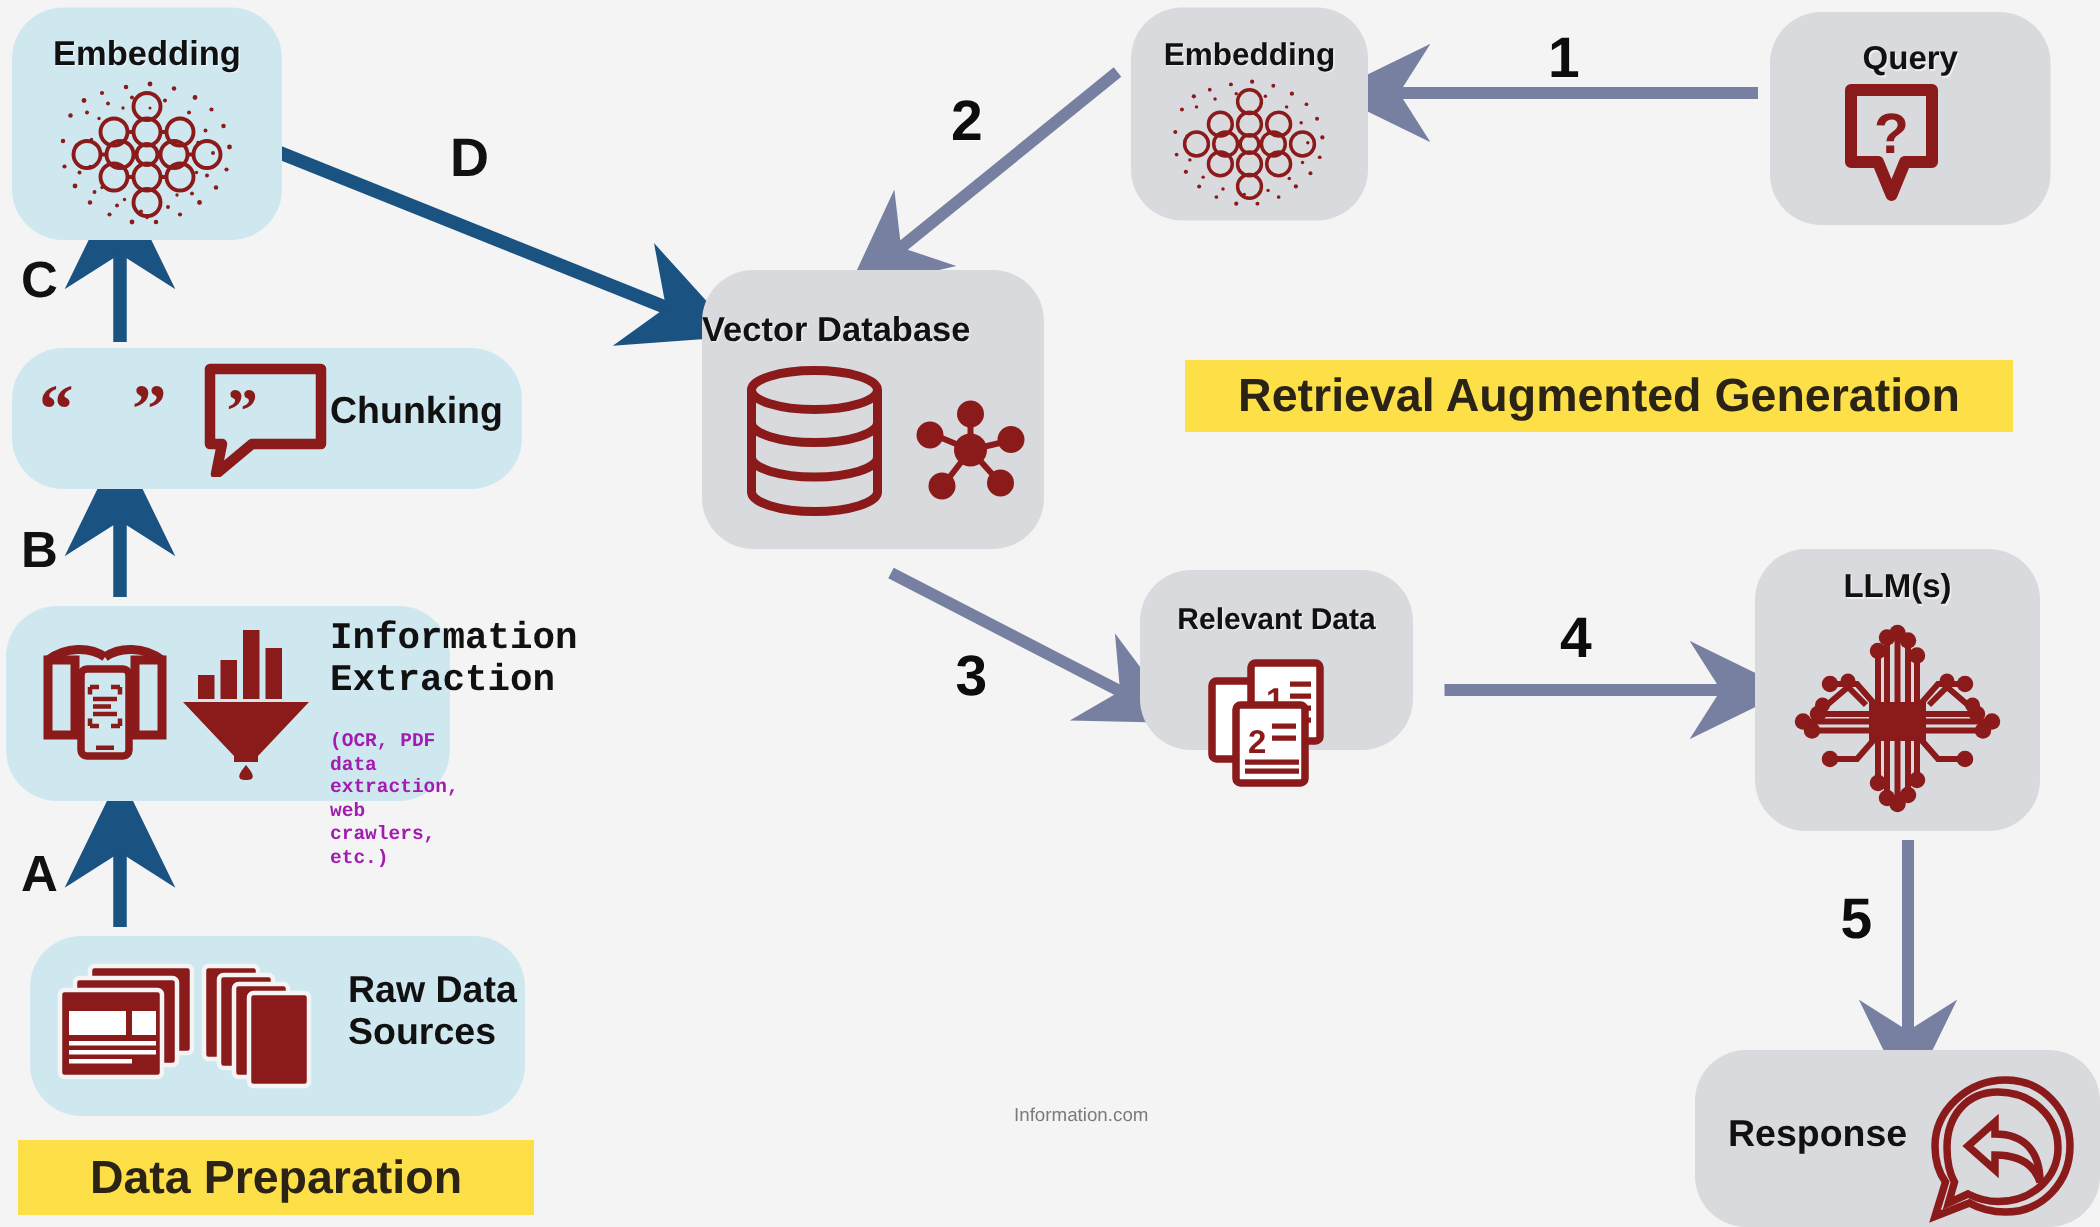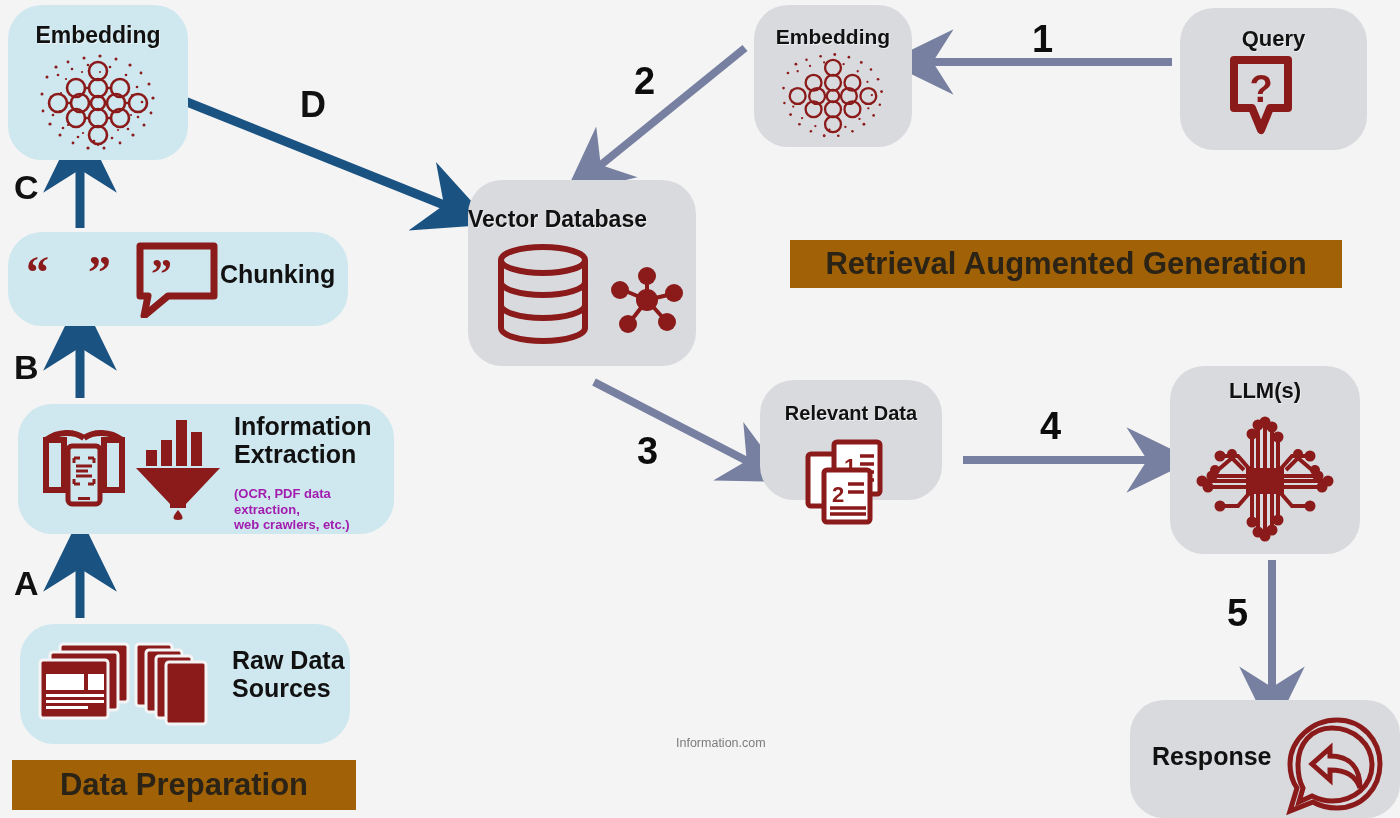--- a/index.html
+++ b/index.html
@@ -51,21 +51,21 @@
   }
   .step-num {
     position: absolute;
     font-weight: bold;
     color: #0d0d0d;
     font-size: 38px;
     text-shadow: 1px 1px 0 rgba(255,255,255,0.5);
   }
   .banner {
     position: absolute;
-    background: #a16207;
+    background: #fde047;
     display: flex;
     align-items: center;
     justify-content: center;
   }
   .banner-text {
     font-weight: bold;
     color: #2b2416;
     white-space: nowrap;
   }
   .watermark {
@@ -207,21 +207,21 @@
       <g fill="none" stroke="#8b1a1a" stroke-width="7" stroke-linejoin="round">
         <path d="M122 6 H196 V56 H150 L126 76 L130 56 H122 Z"></path>
       </g>
       <text x="133" y="48" font-family="Liberation Serif, serif" font-size="42" font-weight="bold" fill="#8b1a1a">”</text>
     </svg>
     <div class="node-label" style="position:absolute; left:212px; top:28px; font-size:25px;">Chunking</div>
   </div>
 
   <div class="step-letter" style="left:14px; top:348px;">B</div>
 
-  <div class="node node-blue" style="left:18px; top:404px; width:376px; height:130px;">
+  <div class="node node-blue" style="left:4px; top:404px; width:296px; height:130px;font-family:Liberation Mono, monospace;">
     <svg class="icon" style="left:20px; top:22px;" width="92" height="86" viewBox="0 0 92 86">
       <g fill="none" stroke="#8b1a1a" stroke-width="6">
         <path d="M8 14 H26 V64 H8 Z"></path>
         <path d="M66 14 H84 V64 H66 Z"></path>
         <path d="M8 14 C20 5, 36 5, 46 12"></path>
         <path d="M84 14 C72 5, 56 5, 46 12"></path>
       </g>
       <g fill="none" stroke="#8b1a1a" stroke-width="5">
         <rect x="30" y="20" width="32" height="58" rx="4"></rect>
       </g>

